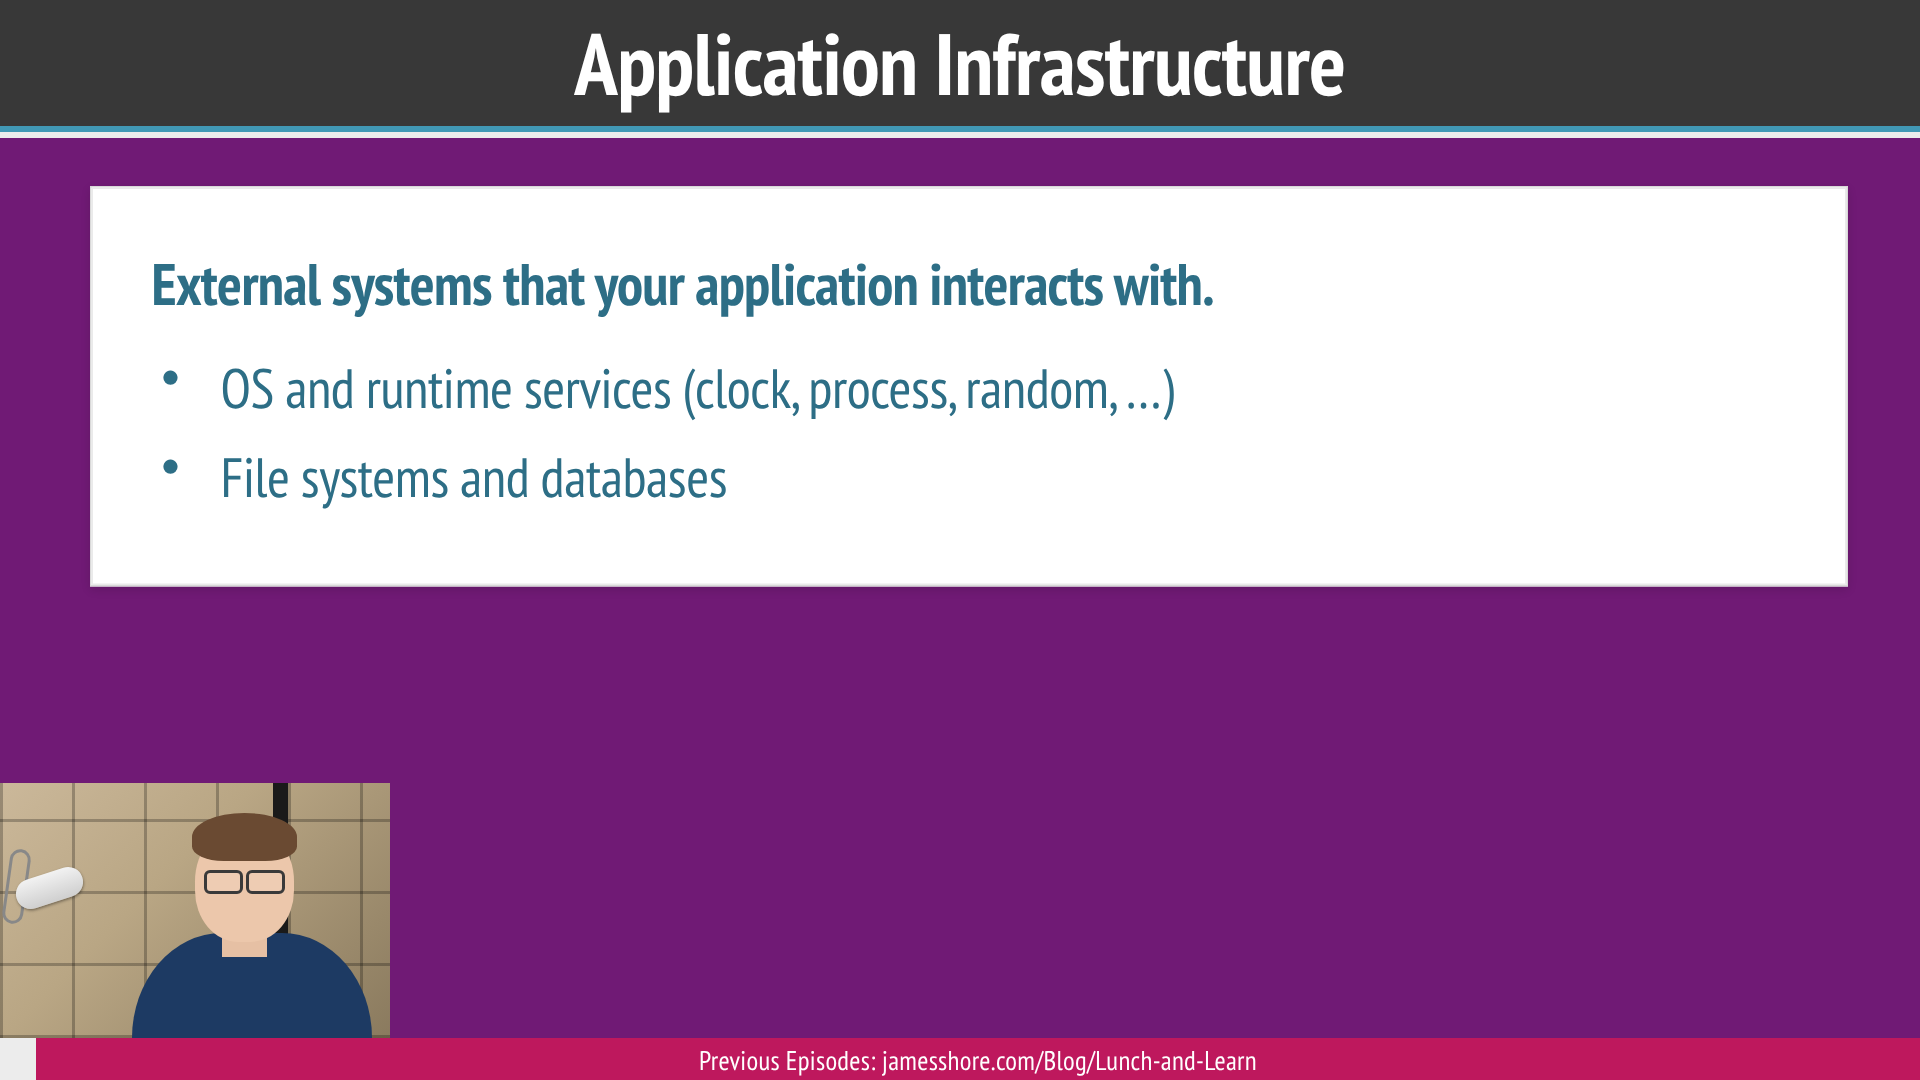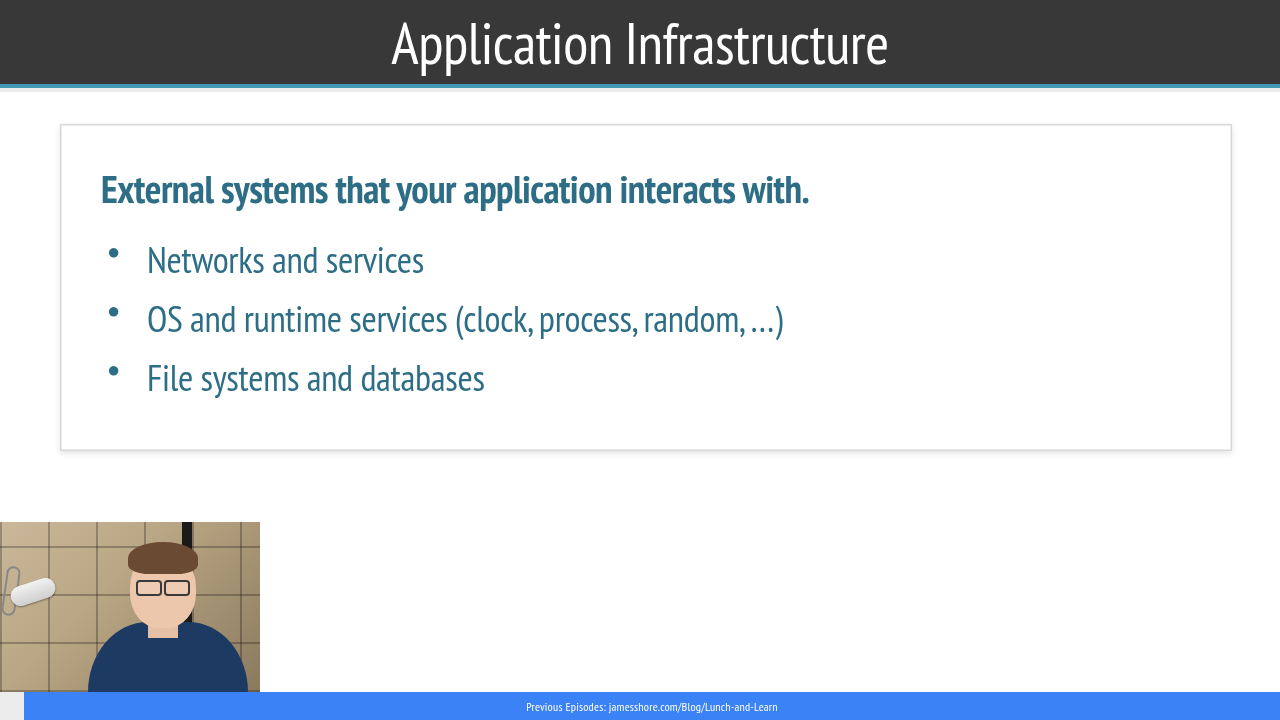--- a/index.html
+++ b/index.html
@@ -11,31 +11,31 @@
     height: 88px;
     width: 100%;
     display: flex;
     align-items: center;
     justify-content: center;
     border-bottom: 4px solid #4198b5;
   }
   .header h1 {
     color: #ffffff;
     font-size: 58px;
-    font-weight: 400;
+    font-weight: 700;
     letter-spacing: -0.5px;
     font-stretch: condensed;
   }
 
   .content-area {
     position: absolute;
     top: 92px;
     left: 0; right: 0;
     bottom: 28px;
-    background: #ffffff;
+    background: #701a75;
     padding: 32px 48px 0 60px;
   }
 
   .card {
     background: #ffffff;
     border: 1px solid #d8d8d8;
     box-shadow: 0 2px 6px rgba(0,0,0,0.12), inset 0 0 0 1px #eaeaea;
     padding: 38px 40px 42px 40px;
   }
   .card-heading {
@@ -140,43 +140,42 @@
     position:absolute; left: 0; top: 0;
     width: 14px; height: 50px;
     border: 2px solid #888; border-radius: 8px;
     transform: rotate(8deg);
   }
 
   .footer {
     position: absolute;
     left: 0; right: 0; bottom: 0;
     height: 28px;
-    background: #3b82f6;
+    background: #be185d;
     color: #ffffff;
-    font-size: 12px;
+    font-size: 18px;
     display: flex;
     align-items: center;
     justify-content: center;
     font-stretch: condensed;
     letter-spacing: 0.2px;
     margin-left: 24px;
   }
 </style>
 </head>
 <body>
 
 <div class="header">
   <h1>Application Infrastructure</h1>
 </div>
 
 <div class="content-area">
   <div class="card">
     <div class="card-heading">External systems that your application interacts with.</div>
     <ul class="bullets">
-      <li>Networks and services</li>
       <li>OS and runtime services (clock, process, random, …)</li>
       <li>File systems and databases</li>
     </ul>
   </div>
 </div>
 
 <div class="webcam">
   <div class="screen-grid"></div>
   <div class="vert-divider"></div>
   <div class="mic">

